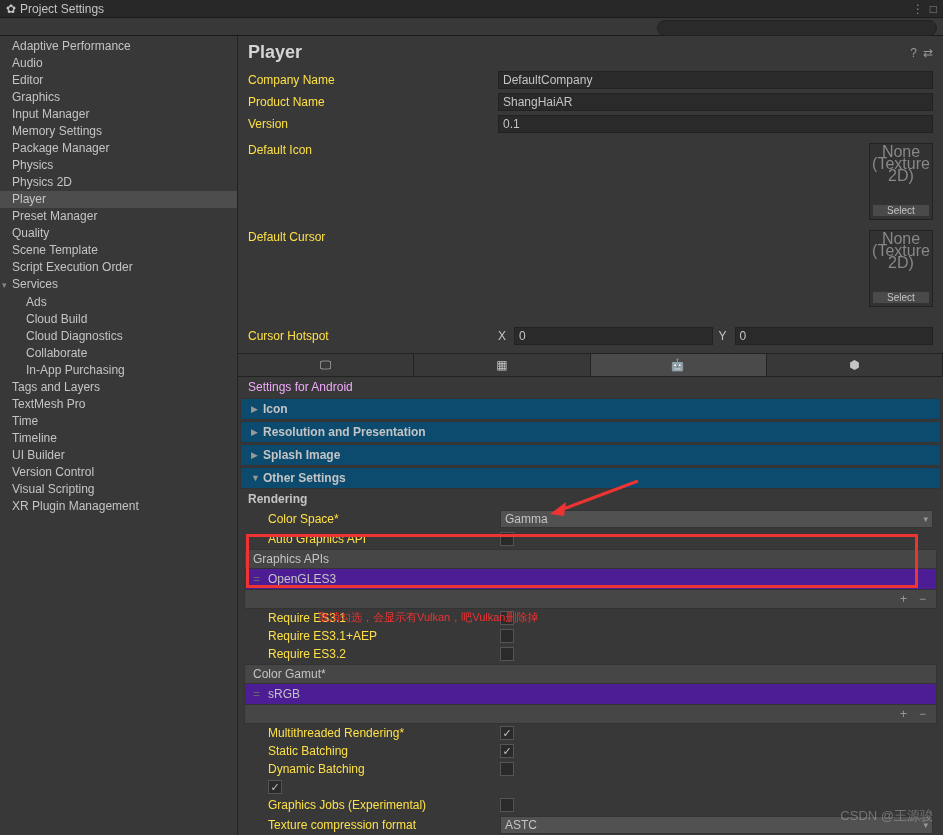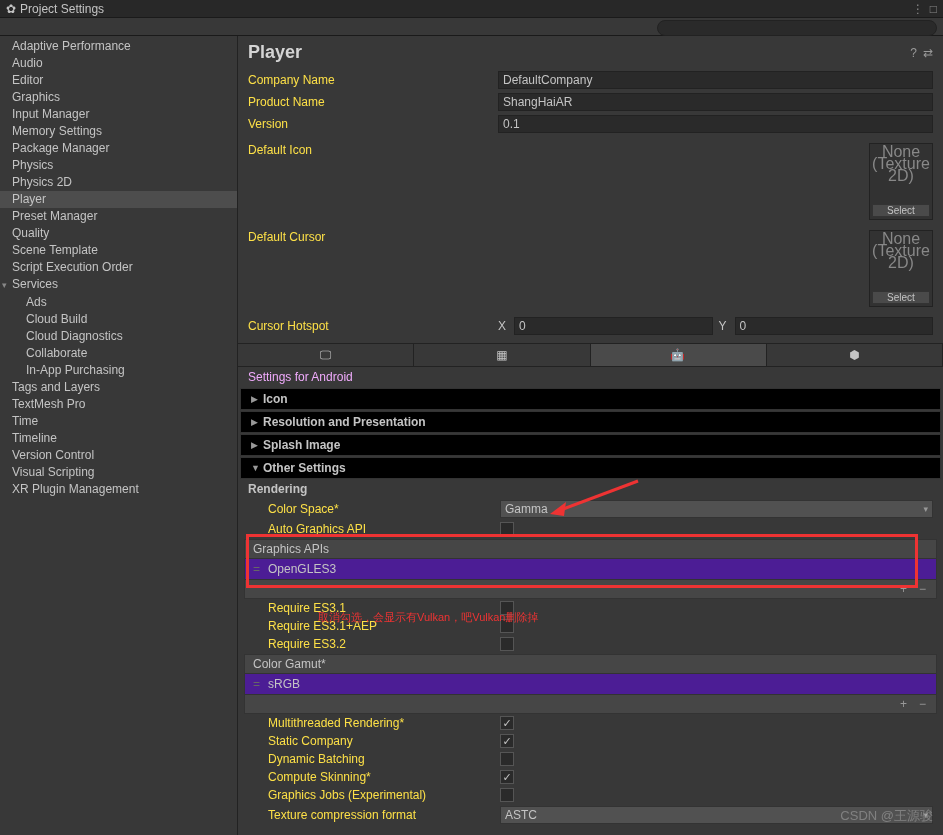--- a/index.html
+++ b/index.html
@@ -25,21 +25,21 @@
 .value-input { flex: 1; background: #2a2a2a; border: 1px solid #222; color: #c4c4c4; padding: 1px 4px; height: 18px; }
 .field-cell { display: flex; align-items: center; gap: 4px; }
 .field-cell .axis { width: 12px; }
 .thumb { background: #323232; border: 1px solid #222; width: 64px; text-align: center; padding: 2px; margin-left: auto; }
 .thumb-label { font-size: 16px; color: #888; line-height: 12px; }
 .select-btn { background: #4a4a4a; border: 1px solid #333; font-size: 10px; padding: 0 4px; margin-top: 2px; cursor: pointer; }
 .tabs { display: flex; background: #383838; border-top: 1px solid #222; border-bottom: 1px solid #222; margin-top: 6px; }
 .tab { flex: 1; text-align: center; padding: 4px; border-right: 1px solid #222; cursor: pointer; }
 .tab.active { background: #4a4a4a; }
 .section-label { padding: 3px 10px; color: #f0abfc; }
-.foldout { background: #000000; padding: 3px 10px; border: 1px solid #333; margin: 1px 2px; cursor: pointer; display: flex; align-items: center; }
+.foldout { background: #0c4a6e; padding: 3px 10px; border: 1px solid #333; margin: 1px 2px; cursor: pointer; display: flex; align-items: center; }
 .foldout .arrow { width: 12px; font-size: 9px; color: #999; }
 .foldout.expanded .arrow::before { content: "▼"; }
 .foldout:not(.expanded) .arrow::before { content: "▶"; }
 .foldout-title { font-weight: bold; }
 .sub-header { padding: 2px 10px; font-weight: bold; }
 .indent-row { padding-left: 30px; }
 .dropdown { flex: 1; background: #515151; border: 1px solid #333; color: #c4c4c4; padding: 1px 4px; height: 18px; display: flex; justify-content: space-between; align-items: center; cursor: pointer; }
 .dropdown::after { content: "▾"; font-size: 9px; color: #999; }
 .checkbox { width: 14px; height: 14px; background: #2a2a2a; border: 1px solid #555; display: inline-flex; align-items: center; justify-content: center; cursor: pointer; }
 .checkbox.checked::after { content: "✓"; font-size: 11px; color: #c4c4c4; }
@@ -92,20 +92,21 @@
       <div class="sidebar-item expandable">Services</div>
       <div class="sidebar-item child">Ads</div>
       <div class="sidebar-item child">Cloud Build</div>
       <div class="sidebar-item child">Cloud Diagnostics</div>
       <div class="sidebar-item child">Collaborate</div>
       <div class="sidebar-item child">In-App Purchasing</div>
       <div class="sidebar-item">Tags and Layers</div>
       <div class="sidebar-item">TextMesh Pro</div>
       <div class="sidebar-item">Time</div>
       <div class="sidebar-item">Timeline</div>
+      <div class="sidebar-item">UI Builder</div>
       <div class="sidebar-item">Version Control</div>
       <div class="sidebar-item">Visual Scripting</div>
       <div class="sidebar-item">XR Plugin Management</div>
     </div>
 
   <div class="content">
     <div class="header">
       <h1>Player</h1>
       <div class="header-icons">
         <span>?</span>
@@ -139,21 +140,21 @@
     <div class="row" style="align-items:flex-start;margin-top:6px">
       <div class="label">Default Cursor</div>
       <div class="thumb">
         <div class="thumb-label">None</div>
         <div class="thumb-label">(Texture 2D)</div>
         <div style="height:20px"></div>
         <div class="select-btn">Select</div>
       </div>
     </div>
 
-    <div class="row" style="margin-top:6px">
+    <div class="row" style="margin-top:16px">
       <div class="label">Cursor Hotspot</div>
       <div style="flex:1;display:flex;gap:6px">
         <div class="field-cell" style="flex:1">
             <span class="axis">X</span>
             <input class="value-input" value="0" style="">
           </div>
         <div class="field-cell" style="flex:1">
             <span class="axis">Y</span>
             <input class="value-input" value="0" style="">
           </div>
@@ -232,29 +233,28 @@
     <div class="list-footer">
       <span>+</span>
       <span>−</span>
     </div>
 
     <div class="row indent-row">
         <div class="label" style="width:232px">Multithreaded Rendering*</div>
         <div class="checkbox checked"></div>
       </div>
     <div class="row indent-row">
-        <div class="label" style="width:232px">Static Company</div>
+        <div class="label" style="width:232px">Static Batching</div>
         <div class="checkbox checked"></div>
       </div>
     <div class="row indent-row">
         <div class="label" style="width:232px">Dynamic Batching</div>
         <div class="checkbox"></div>
       </div>
     <div class="row indent-row">
-        <div class="label" style="width:232px">Compute Skinning*</div>
         <div class="checkbox checked"></div>
       </div>
     <div class="row indent-row">
         <div class="label" style="width:232px">Graphics Jobs (Experimental)</div>
         <div class="checkbox"></div>
       </div>
     <div class="row indent-row">
       <div class="label" style="width:232px">Texture compression format</div>
       <div class="dropdown">
           <span>ASTC</span>

